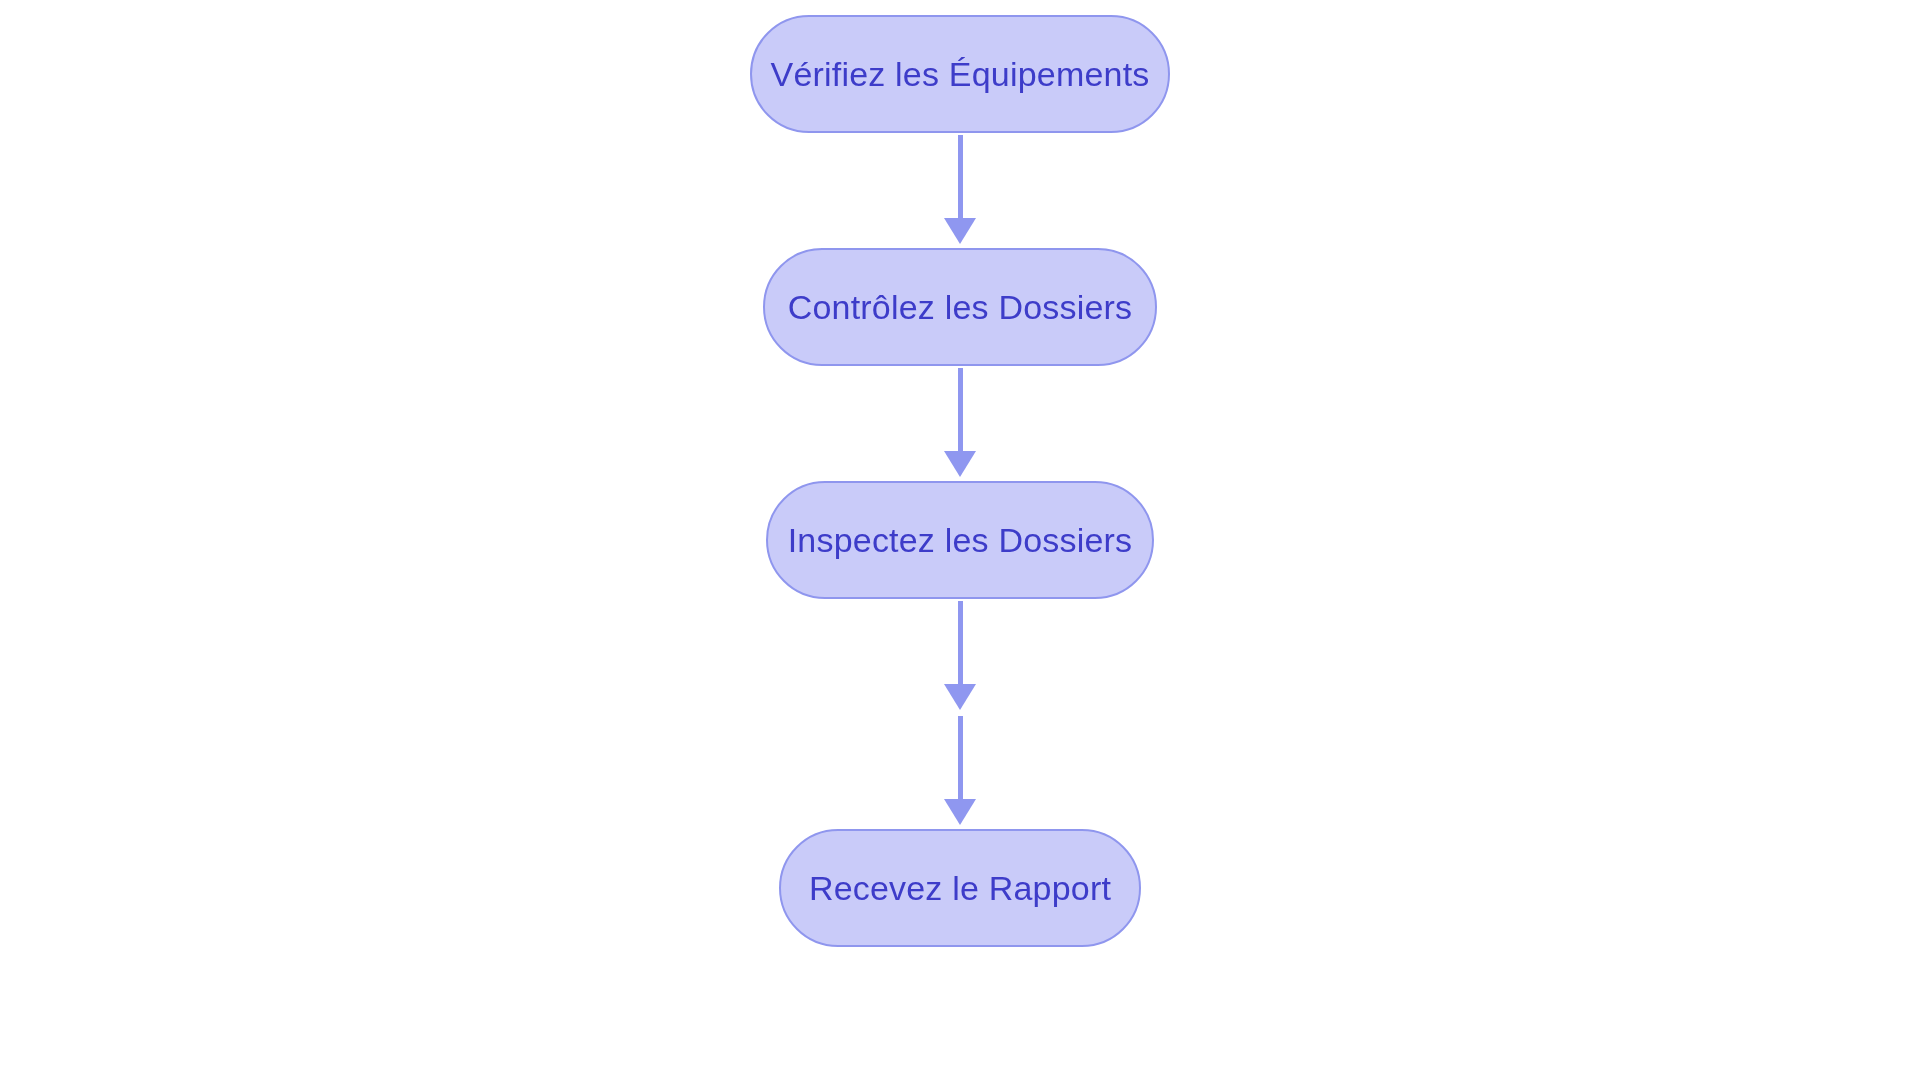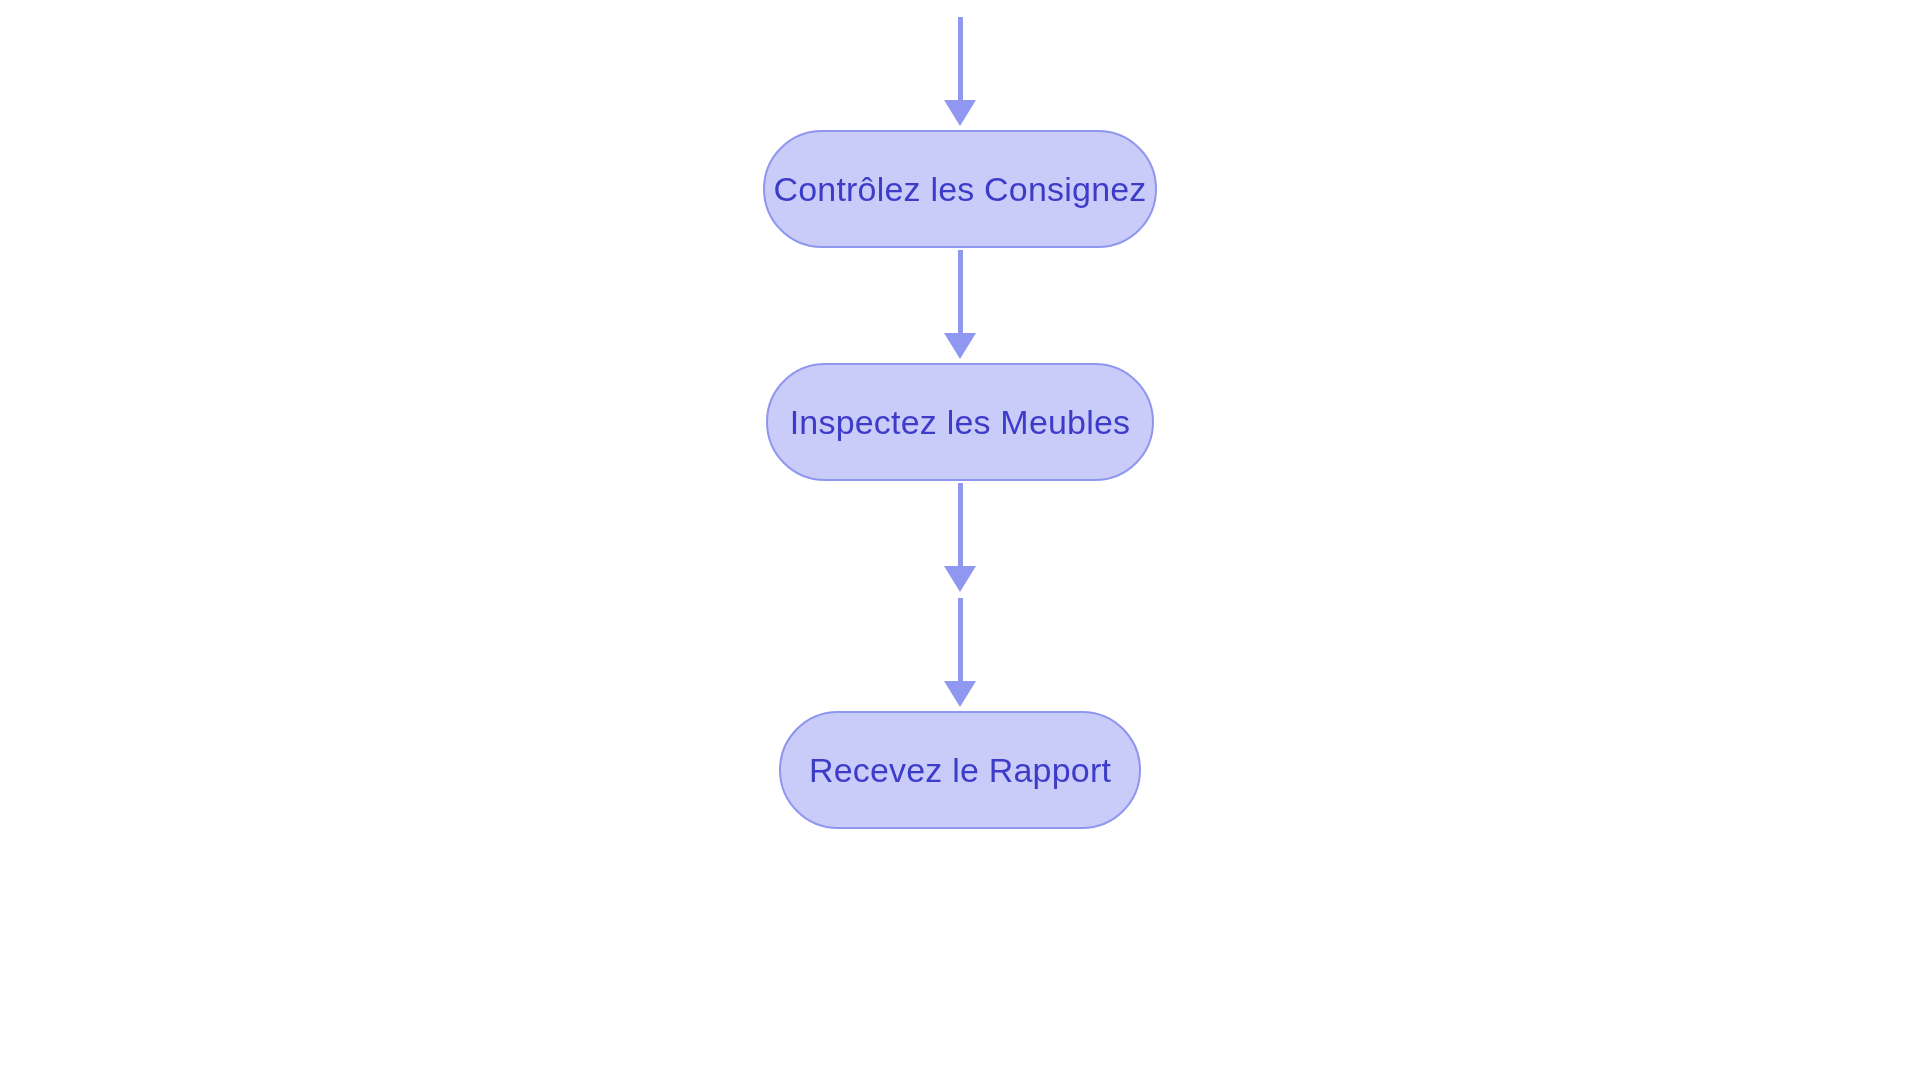--- a/index.html
+++ b/index.html
@@ -67,37 +67,40 @@
     border-left: 16px solid transparent;
     border-right: 16px solid transparent;
     border-top: 26px solid var(--arrow);
   }
 </style>
 </head>
 <body>
 
 <div class="canvas">
 
+  <div class="node n1">
+    <span class="node-label">Vérifiez les Équipements</span>
+  </div>
 
   <div class="arrow">
     <div class="arrow-shaft"></div>
     <div class="arrow-head"></div>
   </div>
 
   <div class="node n2">
-    <span class="node-label">Contrôlez les Consignez</span>
+    <span class="node-label">Contrôlez les Dossiers</span>
   </div>
 
   <div class="arrow">
     <div class="arrow-shaft"></div>
     <div class="arrow-head"></div>
   </div>
 
   <div class="node n3">
-    <span class="node-label">Inspectez les Meubles</span>
+    <span class="node-label">Inspectez les Dossiers</span>
   </div>
 
   <div class="arrow">
     <div class="arrow-shaft"></div>
     <div class="arrow-head"></div>
   </div>
 
 
   <div class="arrow">
     <div class="arrow-shaft"></div>

